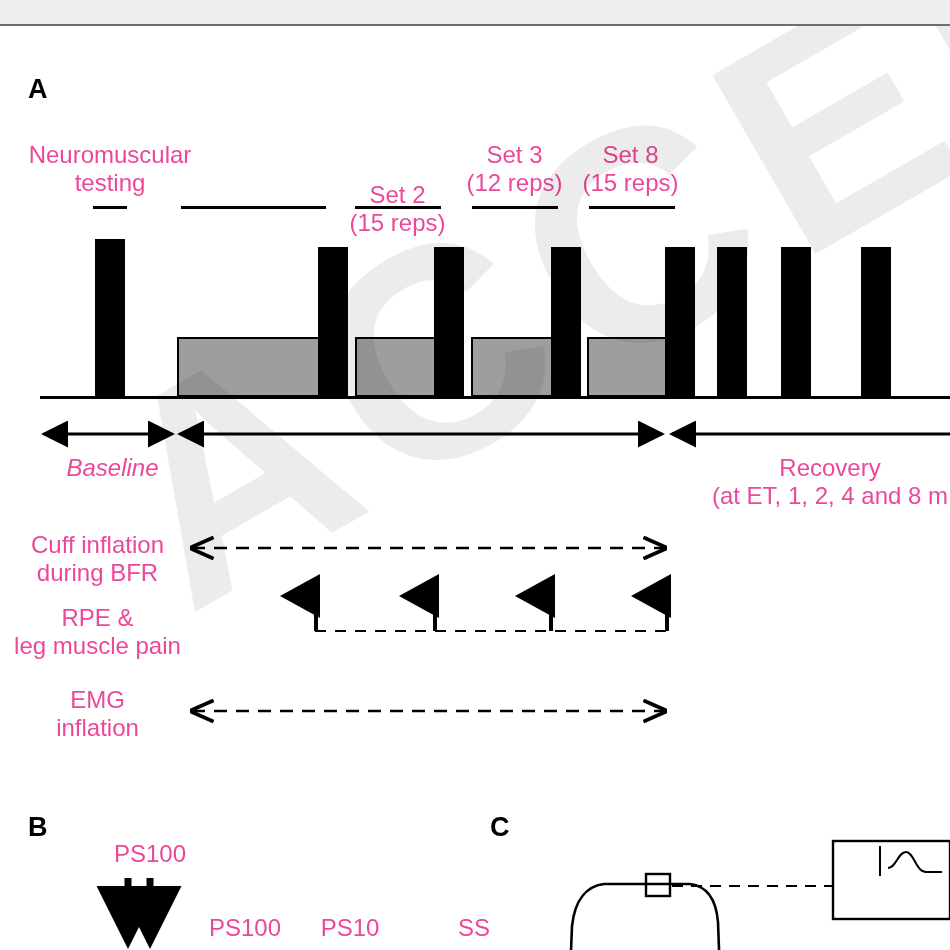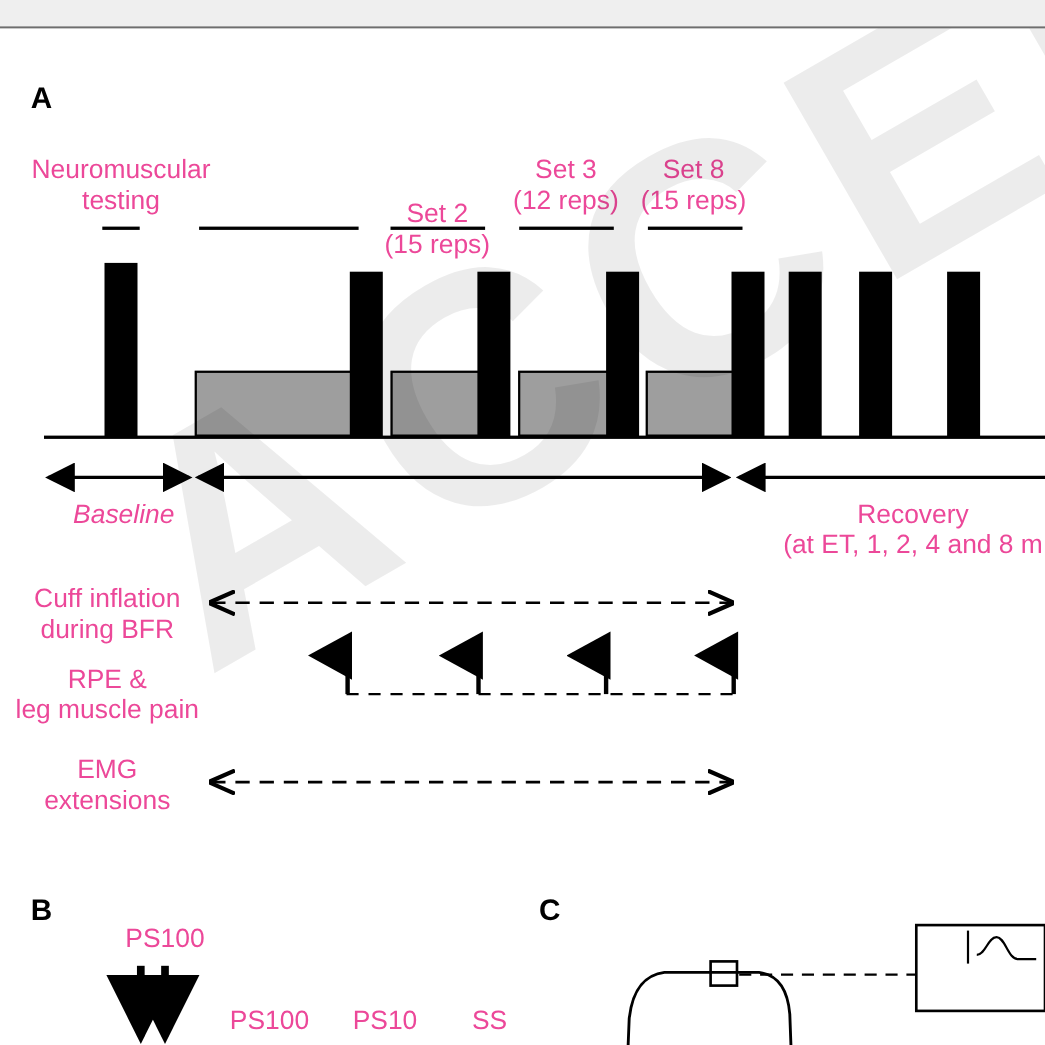--- a/index.html
+++ b/index.html
@@ -149,29 +149,29 @@
 
   <div class="lbl" style="left:40px; top:428px; width:145px;font-style:italic;">Baseline</div>
   <div class="lbl" style="left:690px; top:428px; width:280px; text-align:center;">Recovery
 (at ET, 1, 2, 4 and 8 m</div>
 
   <div class="lbl left" style="left:10px; top:505px; width:175px;">Cuff inflation
 during BFR</div>
   <div class="lbl left" style="left:10px; top:578px; width:175px;">RPE &amp;
 leg muscle pain</div>
   <div class="lbl left" style="left:10px; top:660px; width:175px;">EMG
-extensions</div>
+inflation</div>
 
   <div class="panel-letter" style="left:28px; top:786px;">B</div>
   <div class="panel-letter" style="left:490px; top:786px;">C</div>
 
   <div class="lbl" style="left:80px; top:814px; width:140px;">PS100</div>
   <div class="lbl" style="left:190px; top:888px; width:110px;">PS100</div>
   <div class="lbl" style="left:300px; top:888px; width:100px;">PS10</div>
-  <div class="lbl" style="left:400px; top:888px; width:90px;">SS</div>
+  <div class="lbl" style="left:400px; top:888px; width:90px;text-align:right;">SS</div>
 
   <div class="small-note" style="left:848px; top:818px;">4 Nm</div>
 
   <svg class="overlay" viewBox="0 0 950 924">
     <defs>
       <marker id="arrHead" markerWidth="9" markerHeight="9" refX="8" refY="4.5" orient="auto">
         <path d="M0,0 L9,4.5 L0,9 z" fill="#000"></path>
       </marker>
       <marker id="arrHeadStart" markerWidth="9" markerHeight="9" refX="1" refY="4.5" orient="auto">
         <path d="M9,0 L0,4.5 L9,9 z" fill="#000"></path>

